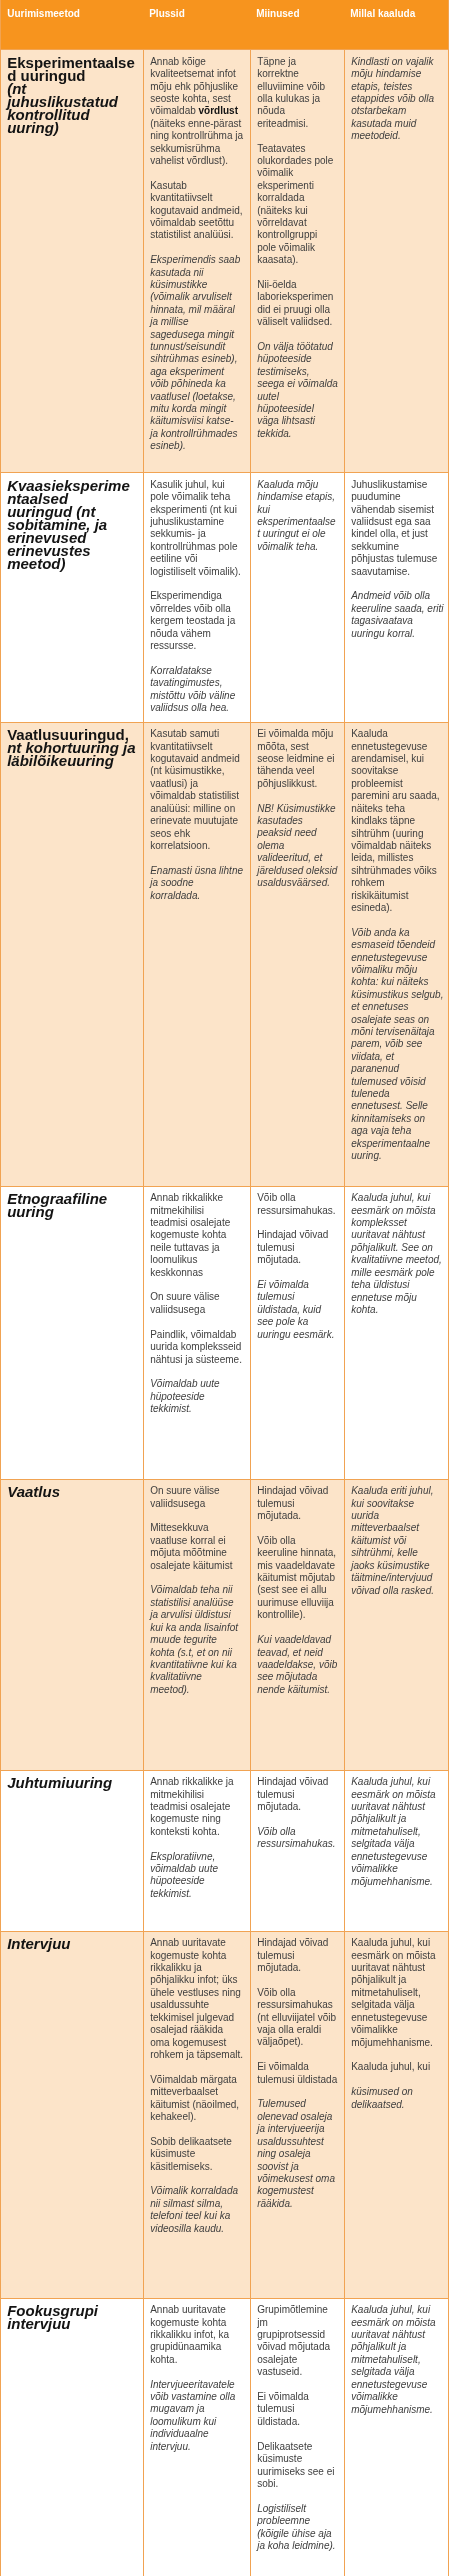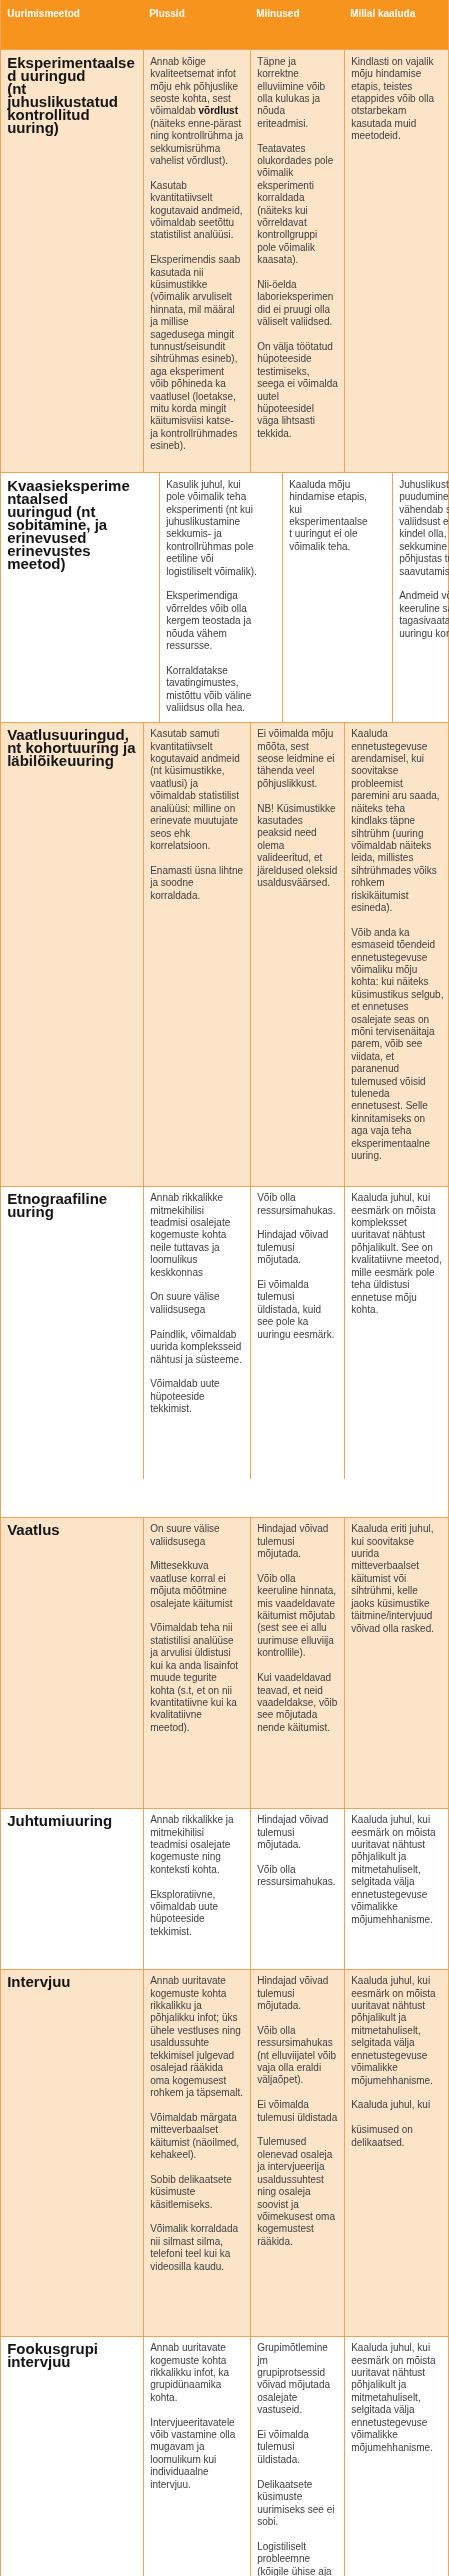--- a/index.html
+++ b/index.html
@@ -33,24 +33,24 @@
   .row {
     display: grid;
     grid-template-columns: 142px 107px 94px 106px;
     border-top: 0.5px solid #f1a352;
     box-sizing: border-box;
   }
   .row.peach { background: #fce4c9; }
   .row.white { background: #ffffff; }
 
   .r1 { min-height: 423px; }
-  .r2 { min-height: 241px; gap: 16px; }
+  .r2 { min-height: 241px; }
   .r3 { min-height: 464px; }
   .r4 { min-height: 293px; }
-  .r5 { min-height: 291px; margin-top: 38px; }
+  .r5 { min-height: 291px; }
   .r6 { min-height: 161px; }
   .r7 { min-height: 367px; }
   .r8 { min-height: 321px; }
 
   .cell {
     box-sizing: border-box;
     min-width: 0;
     padding: 5.7px 6.2px 7.2px 6.2px;
     font-size: 10px;
     line-height: 12.4px;
@@ -59,21 +59,21 @@
     overflow-wrap: break-word;
   }
   .cell.method {
     border-left: none;
     font-weight: 700;
     color: #141414;
     font-size: 15px;
     line-height: 13px;
   }
   .cell p { margin: 0 0 12.4px 0; }
-  .cell p:last-child { margin-bottom: 0; }
+  .cell p:last-child { margin-bottom: 0; font-style: italic; }
   .cell.method p { margin: 0; }
   .cell strong { font-weight: 700; color: #141414; }
 </style>
 </head>
 <body>
 
 <div class="method-table">
 
   <div class="thead">
     <div class="th">Uurimismeetod</div>

